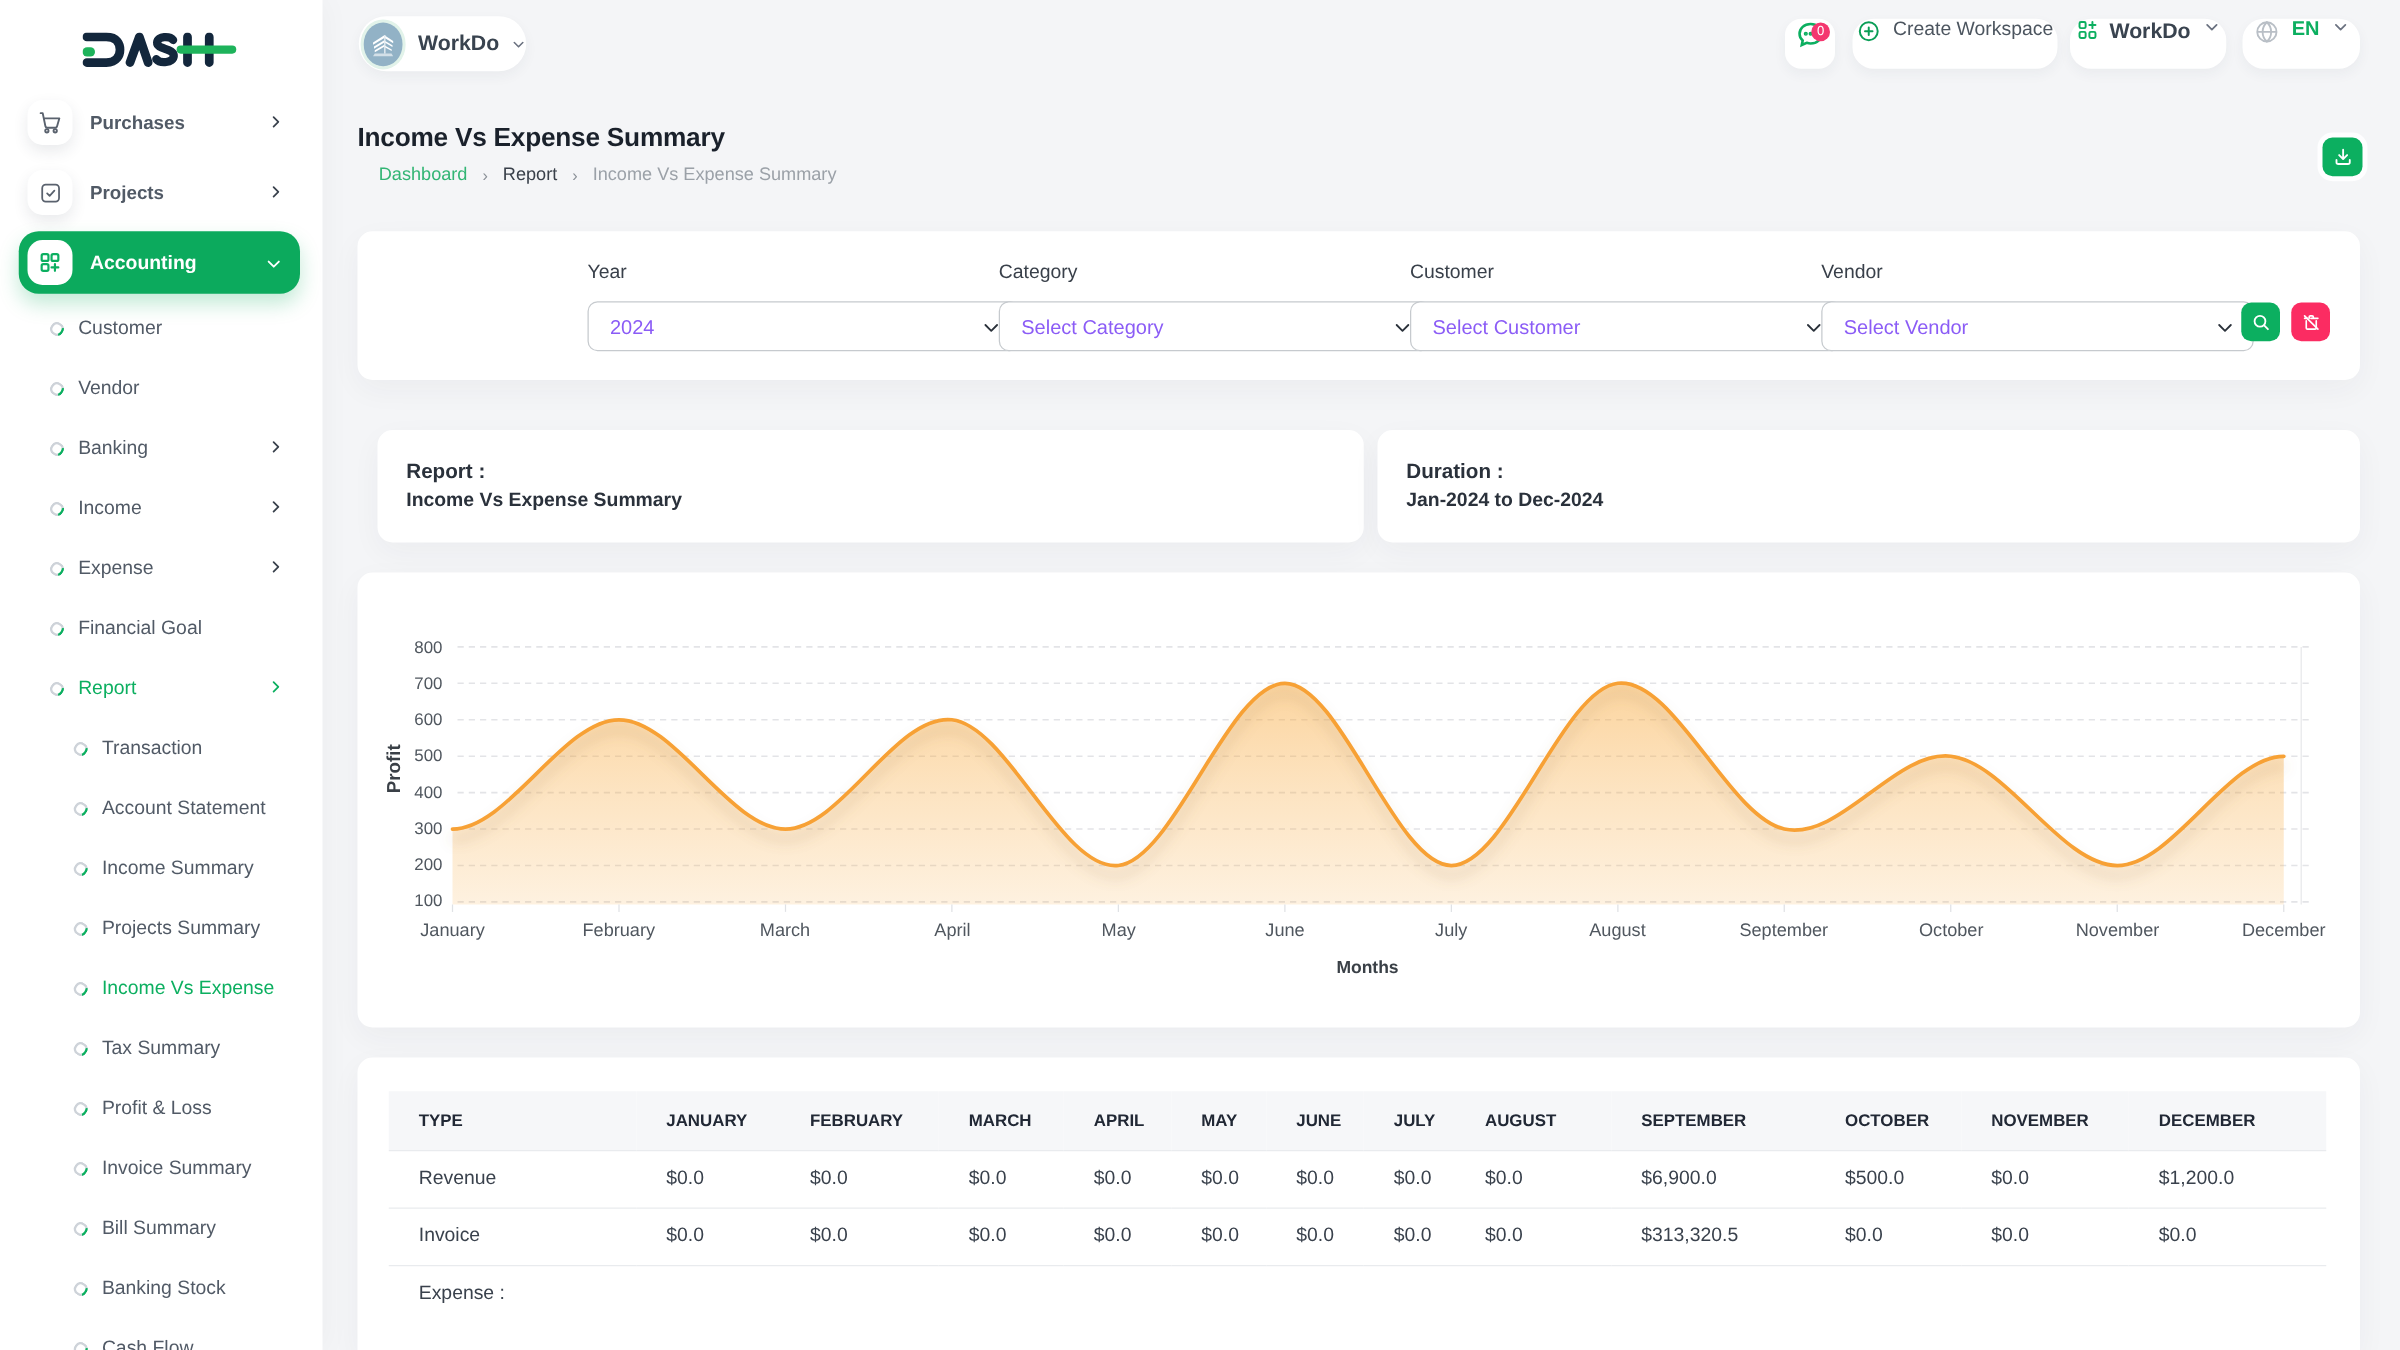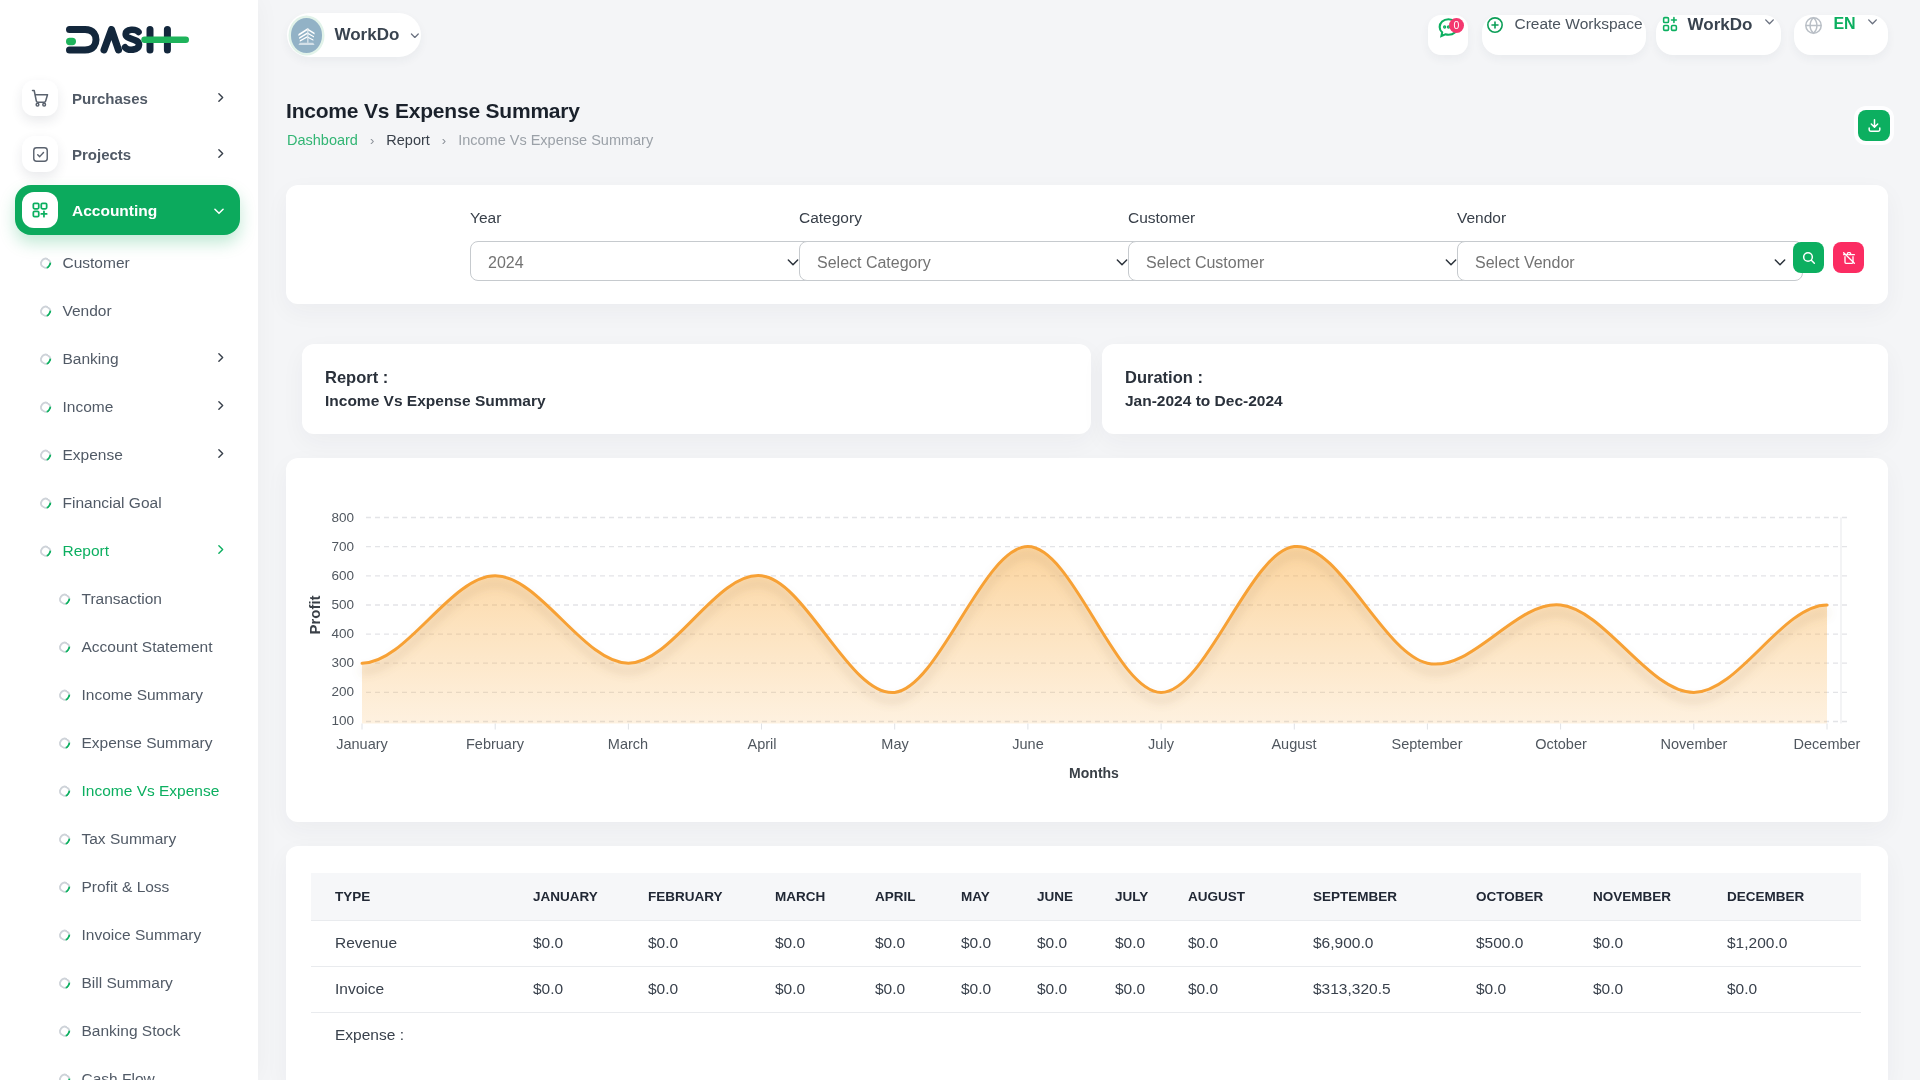--- a/index.html
+++ b/index.html
@@ -27,29 +27,29 @@
 
 .pill { position:absolute; background:#fff; border-radius:20px; box-shadow:0 4px 10px rgba(40,50,70,0.05); display:flex; align-items:center; }
 .wdleft { left:287px; top:13px; width:134px; height:44px; border-radius:22px; }
 .avatar { width:35px; height:35px; border-radius:50%; background:#92b2c6; margin-left:4px; box-shadow:0 0 0 2.5px #e2f3ea; display:flex; align-items:center; justify-content:center; }
 .wdleft .t { font-size:17px; color:#39434f; font-weight:bold; margin-left:12px; }
 .hbtn { position:absolute; top:15px; height:40px; background:#fff; border-radius:17px; box-shadow:0 4px 10px rgba(40,50,70,0.05); display:flex; align-items:flex-start; justify-content:center; }
 
 
 .h1 { position:absolute; left:286px; top:99px; font-size:21px; font-weight:bold; color:#1a212b; letter-spacing:-0.2px; }
 .crumbs { position:absolute; left:287px; top:132px; font-size:14.5px; color:#9ba1a8; display:flex; align-items:center; gap:12px; }
-.crumbs .dash { color:#32b574; }
+.crumbs .dash { color:#32b574;margin-left:16px; }
 .crumbs .rep { color:#39404a; }
 .crumbs .sep { color:#8b9198; font-size:13px; }
 .dlbtn { position:absolute; left:1858px; top:110px; width:32px; height:31px; background:#0CAF60; border-radius:8px; display:flex; align-items:center; justify-content:center; box-shadow:0 0 0 4px rgba(255,255,255,0.9); }
 
 .card { position:absolute; background:#fff; border-radius:12px; box-shadow:0 8px 24px rgba(40,50,70,0.045); }
 .fcard { left:286px; top:185px; width:1602px; height:119px; }
 .flabel { position:absolute; top:24px; font-size:15.5px; color:#39404a; }
-.fsel { position:absolute; top:56px; width:346px; height:40px; border:1px solid #c6cace; border-radius:8px; background:#fff; font-size:16px; color:#737373; display:flex; align-items:center; padding-left:17px; padding-top:4px; }
+.fsel { position:absolute; top:56px; width:346px; height:40px; border:1px solid #c6cace; border-radius:8px; background:#fff; font-size:16px; color:#8b5cf6; display:flex; align-items:center; padding-left:17px; padding-top:4px; }
 .fsel svg { position:absolute; right:14px; top:12px; }
 .sqbtn { position:absolute; top:57px; width:31px; height:31px; border-radius:8px; display:flex; align-items:center; justify-content:center; }
 
 .icard1 { left:286px; top:344px; width:789px; height:90px;margin-left:16px; }
 .icard2 { left:1102px; top:344px; width:786px; height:90px; }
 .icard1 .a, .icard2 .a { position:absolute; left:23px; top:24px; font-size:16.5px; font-weight:bold; color:#2a313b; }
 .icard1 .b, .icard2 .b { position:absolute; left:23px; top:48px; font-size:15.5px; font-weight:bold; color:#2a313b; }
 
 .ccard { left:286px; top:458px; width:1602px; height:364px; }
 .tcard { left:286px; top:846px; width:1602px; height:234px; border-radius:12px 12px 0 0; }
@@ -160,21 +160,21 @@
 <div class="sub sub2" style="top:638px">
     <span class="dot"></span>
     <span class="lbl">Account Statement</span>
   </div>
 <div class="sub sub2" style="top:686px">
     <span class="dot"></span>
     <span class="lbl">Income Summary</span>
   </div>
 <div class="sub sub2" style="top:734px">
     <span class="dot"></span>
-    <span class="lbl">Expense Summary</span>
+    <span class="lbl">Projects Summary</span>
   </div>
 <div class="sub sub2" style="top:782px">
     <span class="dot"></span>
     <span class="lbl grn">Income Vs Expense</span>
   </div>
 <div class="sub sub2" style="top:830px">
     <span class="dot"></span>
     <span class="lbl">Tax Summary</span>
   </div>
 <div class="sub sub2" style="top:878px">

